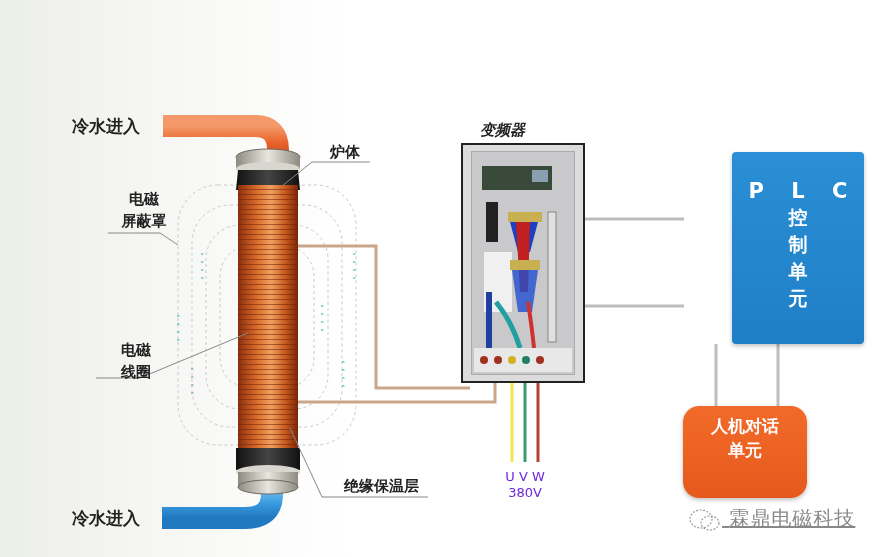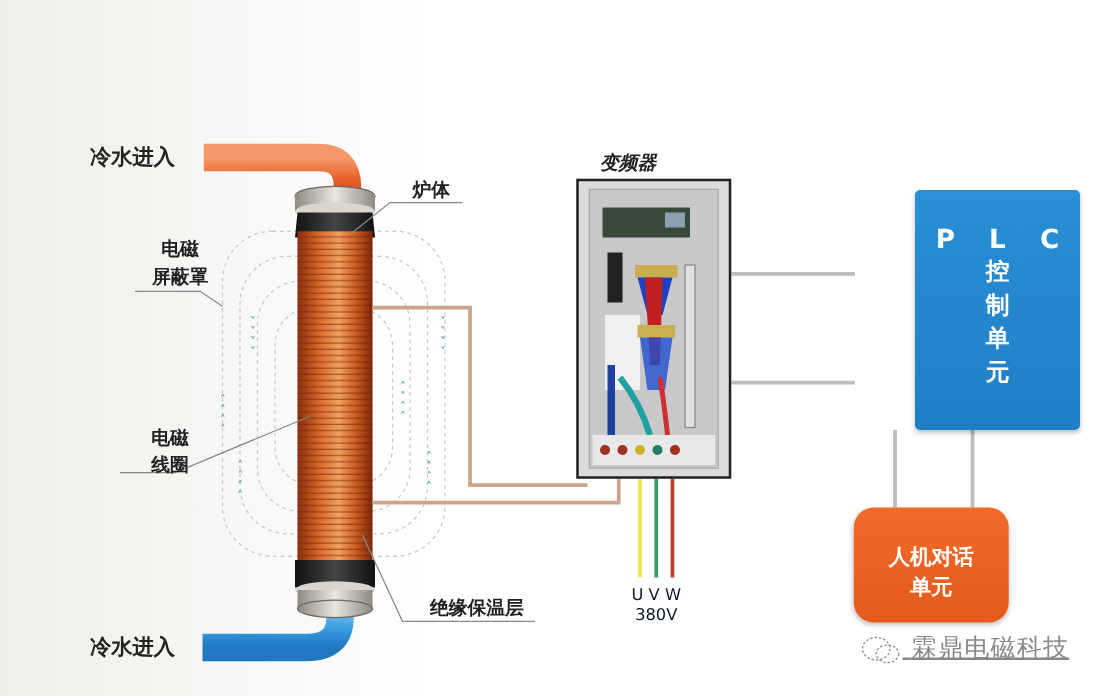--- a/index.html
+++ b/index.html
@@ -11,25 +11,25 @@
   .lbl.center{text-align:center;margin-left:16px;}
   svg.layer{position:absolute;left:0;top:0;}
   .plc{position:absolute;left:684px;top:152px;width:132px;height:192px;border-radius:4px;
     background:linear-gradient(180deg,#2a8fd6,#1f7fc6);box-shadow:0 2px 4px rgba(0,0,0,.25);
     color:#fff;text-align:center;margin-left:48px;}
   .plc .t1{margin-top:26px;font-size:21px;letter-spacing:10px;padding-left:10px;font-weight:bold;line-height:26px;}
   .plc .t2{font-size:19px;font-weight:bold;line-height:27px;}
   .hmi{position:absolute;left:683px;top:406px;width:124px;height:92px;border-radius:16px;
     background:linear-gradient(180deg,#f26a2a,#e55a1c);box-shadow:0 2px 4px rgba(0,0,0,.25);
     color:#fff;text-align:center;font-weight:bold;font-size:17px;line-height:24px;}
-  .hmi .inner{padding-top:28px;}
+  .hmi .inner{padding-top:8px;}
   .cab{position:absolute;left:461px;top:143px;width:120px;height:236px;border:2px solid #222;background:#dcdcdc;}
   .cab .innerbox{position:absolute;left:8px;top:6px;right:8px;bottom:6px;background:#c9c9cb;border:1px solid #aaa;}
   .wm{position:absolute;left:688px;top:505px;font-size:20px;color:#888;letter-spacing:1px;white-space:nowrap;text-decoration:underline;}
-  .voltage{position:absolute;font-size:13px;color:#0f172a;text-align:center;line-height:15px;}
+  .voltage{position:absolute;font-size:13px;color:#6d28d9;text-align:center;line-height:15px;}
 </style>
 </head>
 <body>
 
 <svg class="layer" width="876" height="557" viewBox="0 0 876 557">
   <defs>
     <linearGradient id="copper" x1="0" x2="1" y1="0" y2="0">
       <stop offset="0" stop-color="#8a2e0c"></stop>
       <stop offset="0.3" stop-color="#d86a2a"></stop>
       <stop offset="0.55" stop-color="#f0a060"></stop>

